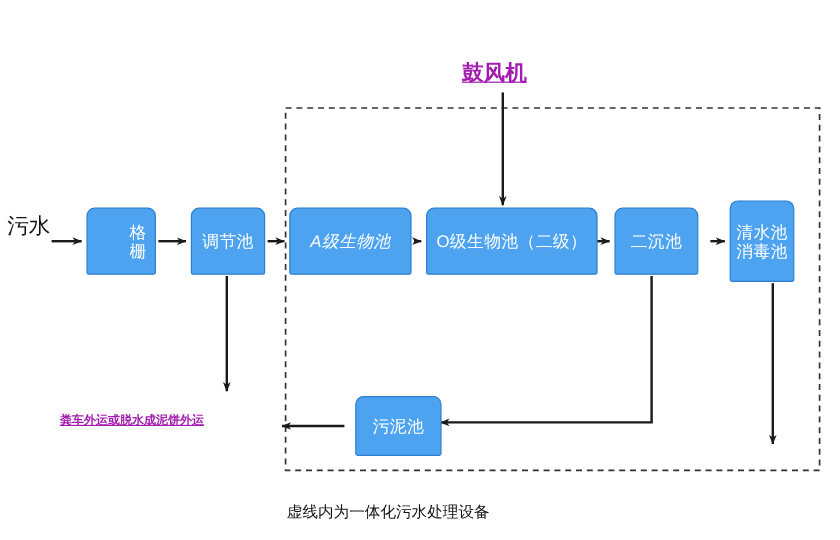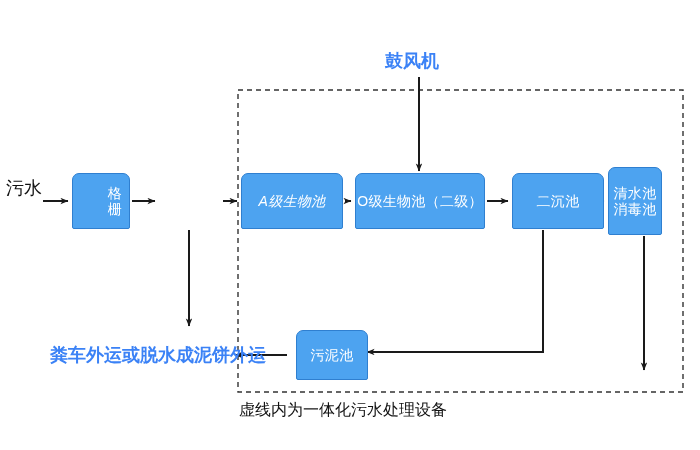--- a/index.html
+++ b/index.html
@@ -46,26 +46,27 @@
   .textlabel {
     position: absolute;
     z-index: 4;
     white-space: nowrap;
     user-select: none;
   }
   .t-black {
     color: #111111;
   }
   .t-blue {
-    color: #3b82f6;
+    color: #a21caf;
     font-weight: bold;
+    text-decoration: underline;
   }
   .fs18 { font-size: 18px; }
-  .fs15 { font-size: 18px; }
-  .fs12 { font-size: 16px; }
+  .fs15 { font-size: 10px; }
+  .fs12 { font-size: 13px; margin-top: 18px; }
 </style>
 </head>
 <body>
 
 <div id="canvas">
 
   <svg id="svg-layer" viewBox="0 0 700 450" xmlns="http://www.w3.org/2000/svg">
     <defs>
       <marker id="ah" markerWidth="9" markerHeight="9" refX="7.6" refY="3.2" orient="auto" markerUnits="userSpaceOnUse">
         <path d="M0,0 L8,3.2 L0,6.4 L2.2,3.2 Z" fill="#1a1a1a"></path>
@@ -89,30 +90,33 @@
 
     <line x1="287" y1="355" x2="235" y2="355" stroke="#1a1a1a" stroke-width="2" marker-end="url(#ah)"></line>
 
     <line x1="644" y1="236" x2="644" y2="370" stroke="#1a1a1a" stroke-width="2" marker-end="url(#ah)"></line>
   </svg>
 
   <div class="node" style="left:72px; top:173px; width:58px; height:56px;padding-left:28px;">
     <span class="nlabel">格栅</span>
   </div>
 
+  <div class="node" style="left:159px; top:173px; width:62px; height:56px;">
+    <span class="nlabel">调节池</span>
+  </div>
 
   <div class="node" style="left:241px; top:173px; width:102px; height:56px;font-style:italic;">
     <span class="nlabel">A级生物池</span>
   </div>
 
-  <div class="node" style="left:355px; top:173px; width:130px; height:56px;">
+  <div class="node" style="left:355px; top:173px; width:143px; height:56px;">
     <span class="nlabel">O级生物池（二级）</span>
   </div>
 
-  <div class="node" style="left:512px; top:173px; width:92px; height:56px;">
+  <div class="node" style="left:512px; top:173px; width:70px; height:56px;">
     <span class="nlabel">二沉池</span>
   </div>
 
   <div class="node" style="left:608px; top:167px; width:54px; height:68px;">
     <span class="nlabel">清水池
 消毒池</span>
   </div>
 
   <div class="node" style="left:296px; top:330px; width:72px; height:50px;">
     <span class="nlabel">污泥池</span>

